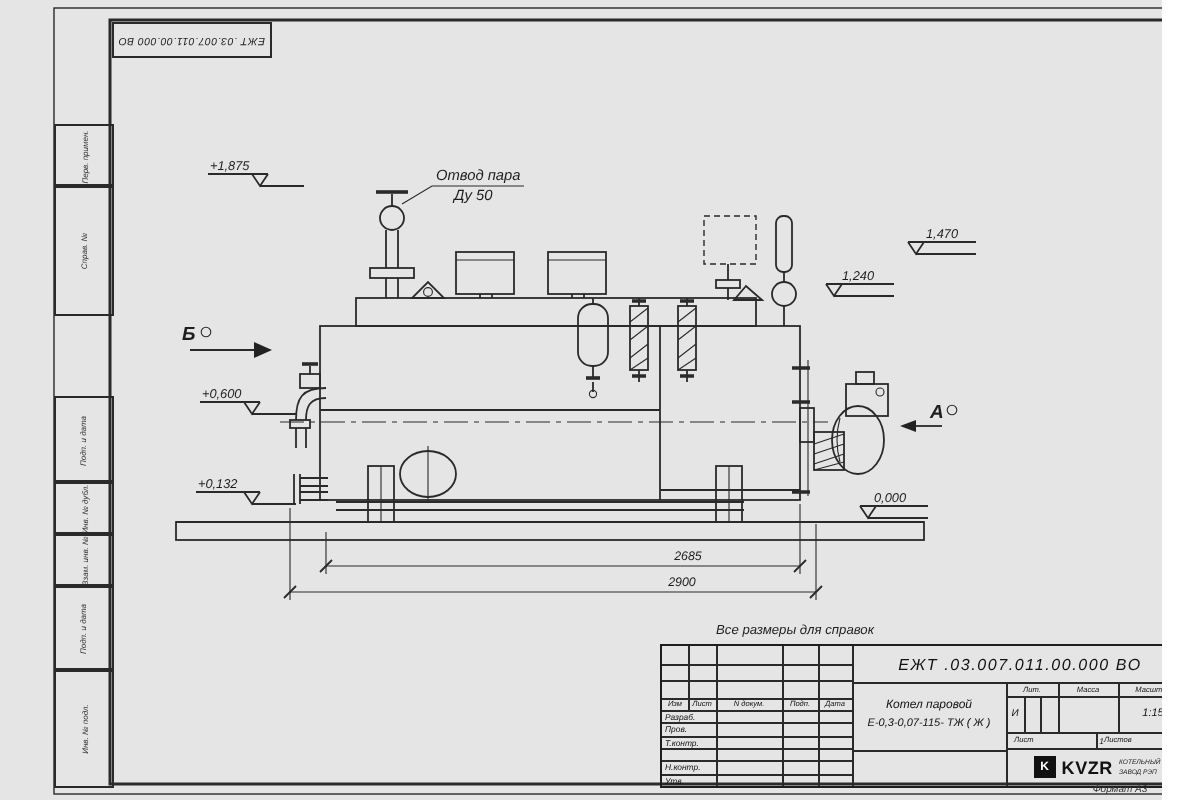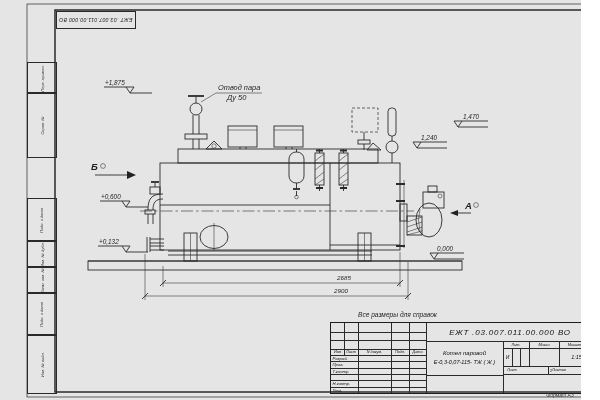--- a/index.html
+++ b/index.html
@@ -290,17 +290,25 @@
 
   <div class="cell split" style="left:172px;top:43px;width:45px;height:8px;">
     <span class="f38">Лист</span>
     <span class="f42">1</span>
   </div>
   <div class="cell split" style="left:217px;top:43px;width:46px;height:8px;">
     <span class="f38">Листов</span>
     <span class="f42">2</span>
   </div>
 
+  <div class="cell company" style="left:172px;top:51px;width:91px;height:19px;">
+    <span class="logo">K</span>
+    <span class="kvzr">KVZR</span>
+    <span class="cname">
+      <span>КОТЕЛЬНЫЙ</span>
+      <span>ЗАВОД РЭП</span>
+    </span>
+  </div>
 </div>
 
 <div class="format">Формат А3</div>
 
 </div>
 
 </body></html>

